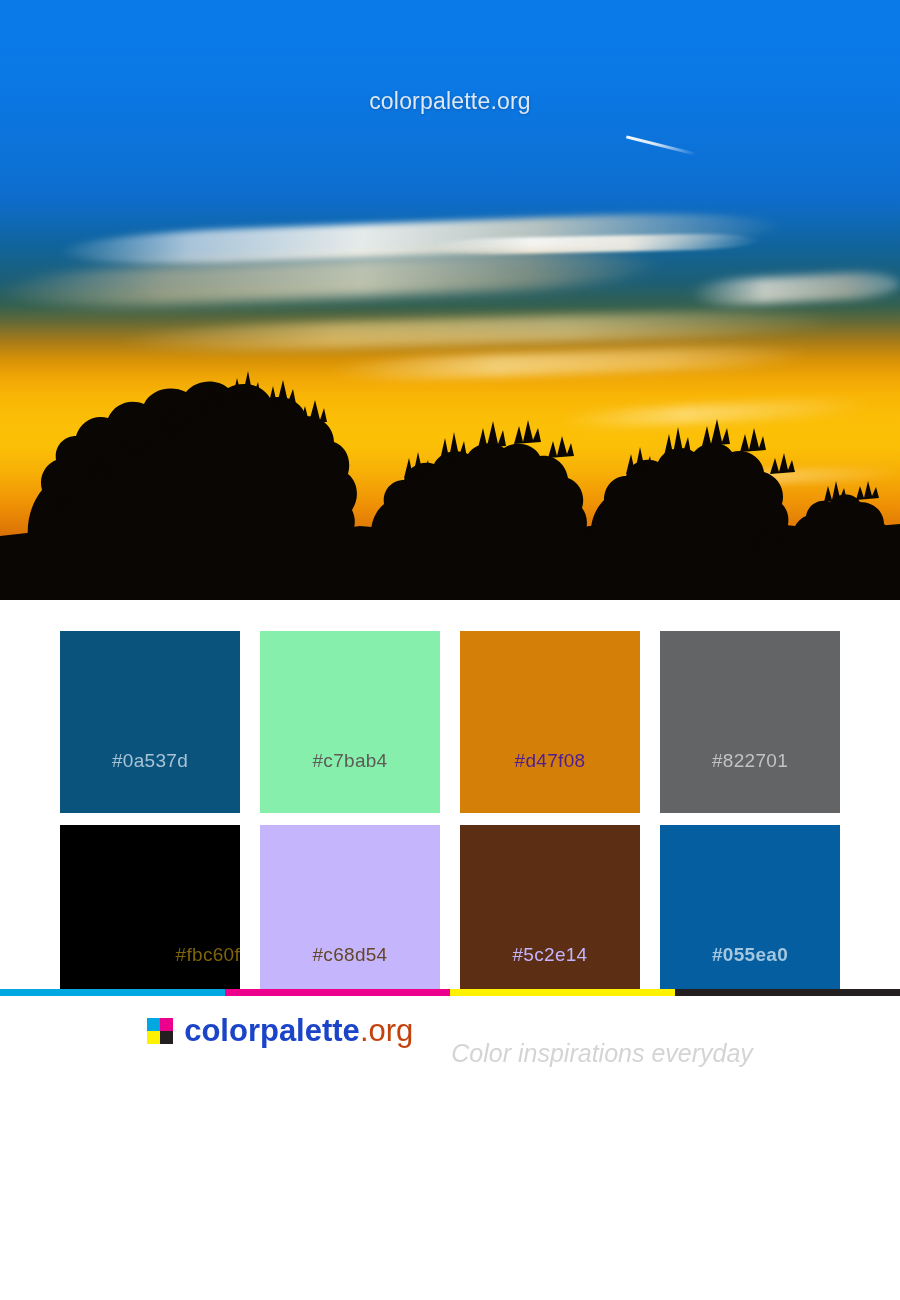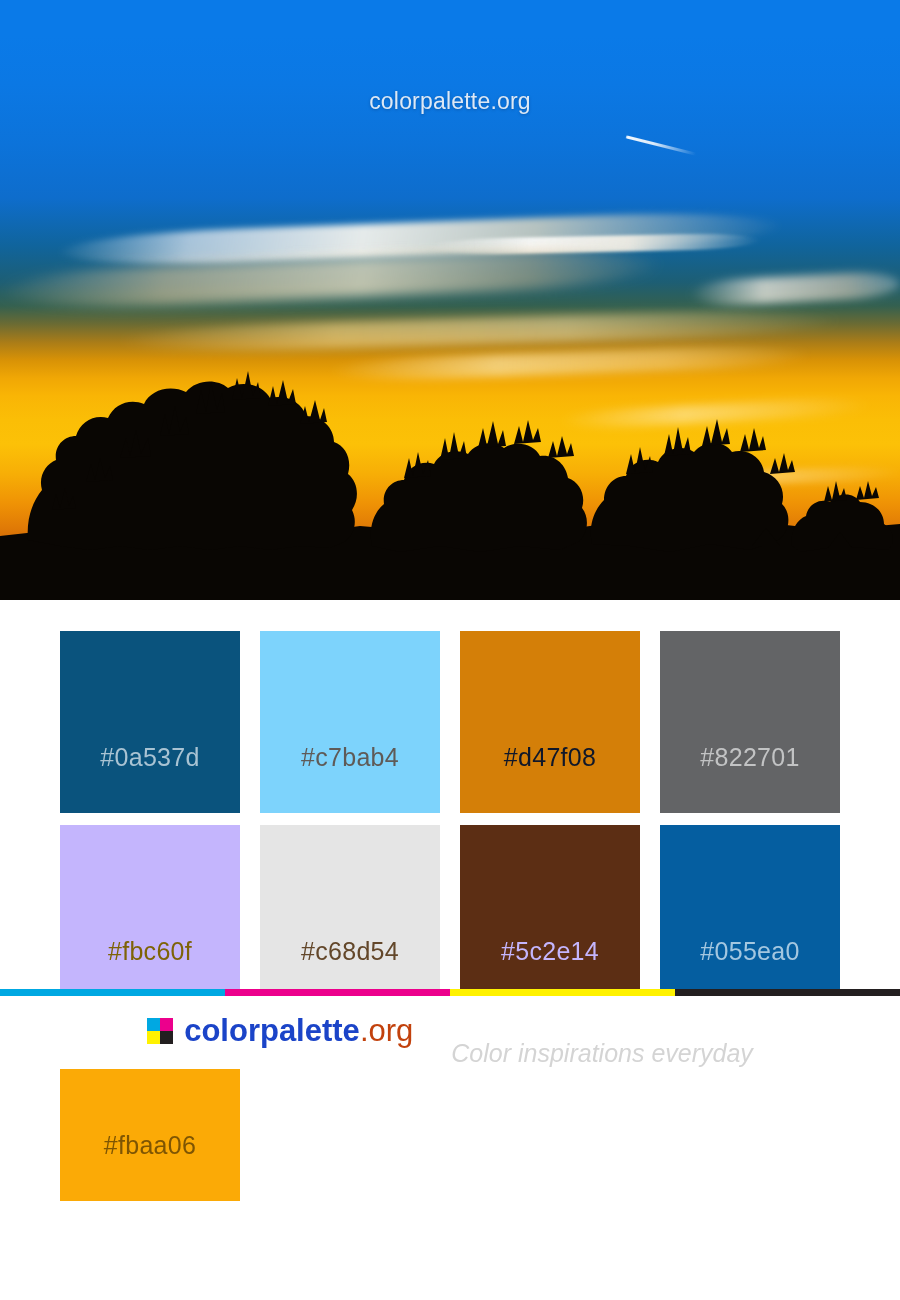--- a/index.html
+++ b/index.html
@@ -144,21 +144,21 @@
     row-gap:12px;
   }
   .swatch {
     position:relative;
     width:180px; height:182px;
     display:flex;
     align-items:flex-end;
     justify-content:center;
   }
   .swatch-label {
-    font-size:25px;
+    font-size:19px;
     letter-spacing:.3px;
     padding-bottom:41px;
     user-select:text;
     margin-top:48px;
   }
 
   
   .footer {
     position:absolute;
     left:0; bottom:0;
@@ -286,43 +286,40 @@
           <path d="M828,208 l12,-16 12,16 z"></path>
         </g>
       </svg>
     </div>
   </div>
 
   <div class="palette" id="palette-grid">
       <div class="swatch" style="background: rgb(10, 83, 125);">
         <span class="swatch-label" style="color: rgb(169, 195, 211);">#0a537d</span>
       </div>
-      <div class="swatch" style="background: #7dd3fc; justify-content: center;">
+      <div class="swatch" style="background: #86efac; justify-content: center;">
         <span class="swatch-label" style="color: rgb(95, 90, 87);">#c7bab4</span>
       </div>
       <div class="swatch" style="background: rgb(212, 127, 8);">
-        <span class="swatch-label" style="color: #0f172a;">#d47f08</span>
+        <span class="swatch-label" style="color: #4c1d95;">#d47f08</span>
       </div>
       <div class="swatch" style="background: rgb(99, 100, 102);">
         <span class="swatch-label" style="color: rgb(194, 195, 196);">#822701</span>
       </div>
+      <div class="swatch" style="background: #000000; justify-content: flex-end;">
+        <span class="swatch-label" style="color: rgb(126, 99, 7);">#fbc60f</span>
+      </div>
       <div class="swatch" style="background: #c4b5fd;">
-        <span class="swatch-label" style="color: rgb(126, 99, 7);">#fbc60f</span>
-      </div>
-      <div class="swatch" style="background: #e5e5e5;">
         <span class="swatch-label" style="color: rgb(99, 71, 42);">#c68d54</span>
       </div>
       <div class="swatch" style="background: rgb(92, 46, 20);">
         <span class="swatch-label" style="color: #c4b5fd;">#5c2e14</span>
       </div>
-      <div class="swatch" style="background: rgb(5, 94, 160);">
+      <div class="swatch" style="background: rgb(5, 94, 160); font-weight: bold;">
         <span class="swatch-label" style="color: rgb(164, 199, 224);">#055ea0</span>
-      </div>
-      <div class="swatch" style="background: rgb(251, 170, 6);">
-        <span class="swatch-label" style="color: rgb(126, 85, 3);">#fbaa06</span>
       </div>
     </div>
 
   <div class="footer">
     <div class="cmyk-bar" id="cmyk-bar">
         <span style="background: rgb(0, 168, 226);"></span>
         <span style="background: rgb(236, 0, 140);"></span>
         <span style="background: rgb(255, 242, 0);"></span>
         <span style="background: rgb(35, 31, 32);"></span>
       </div>

